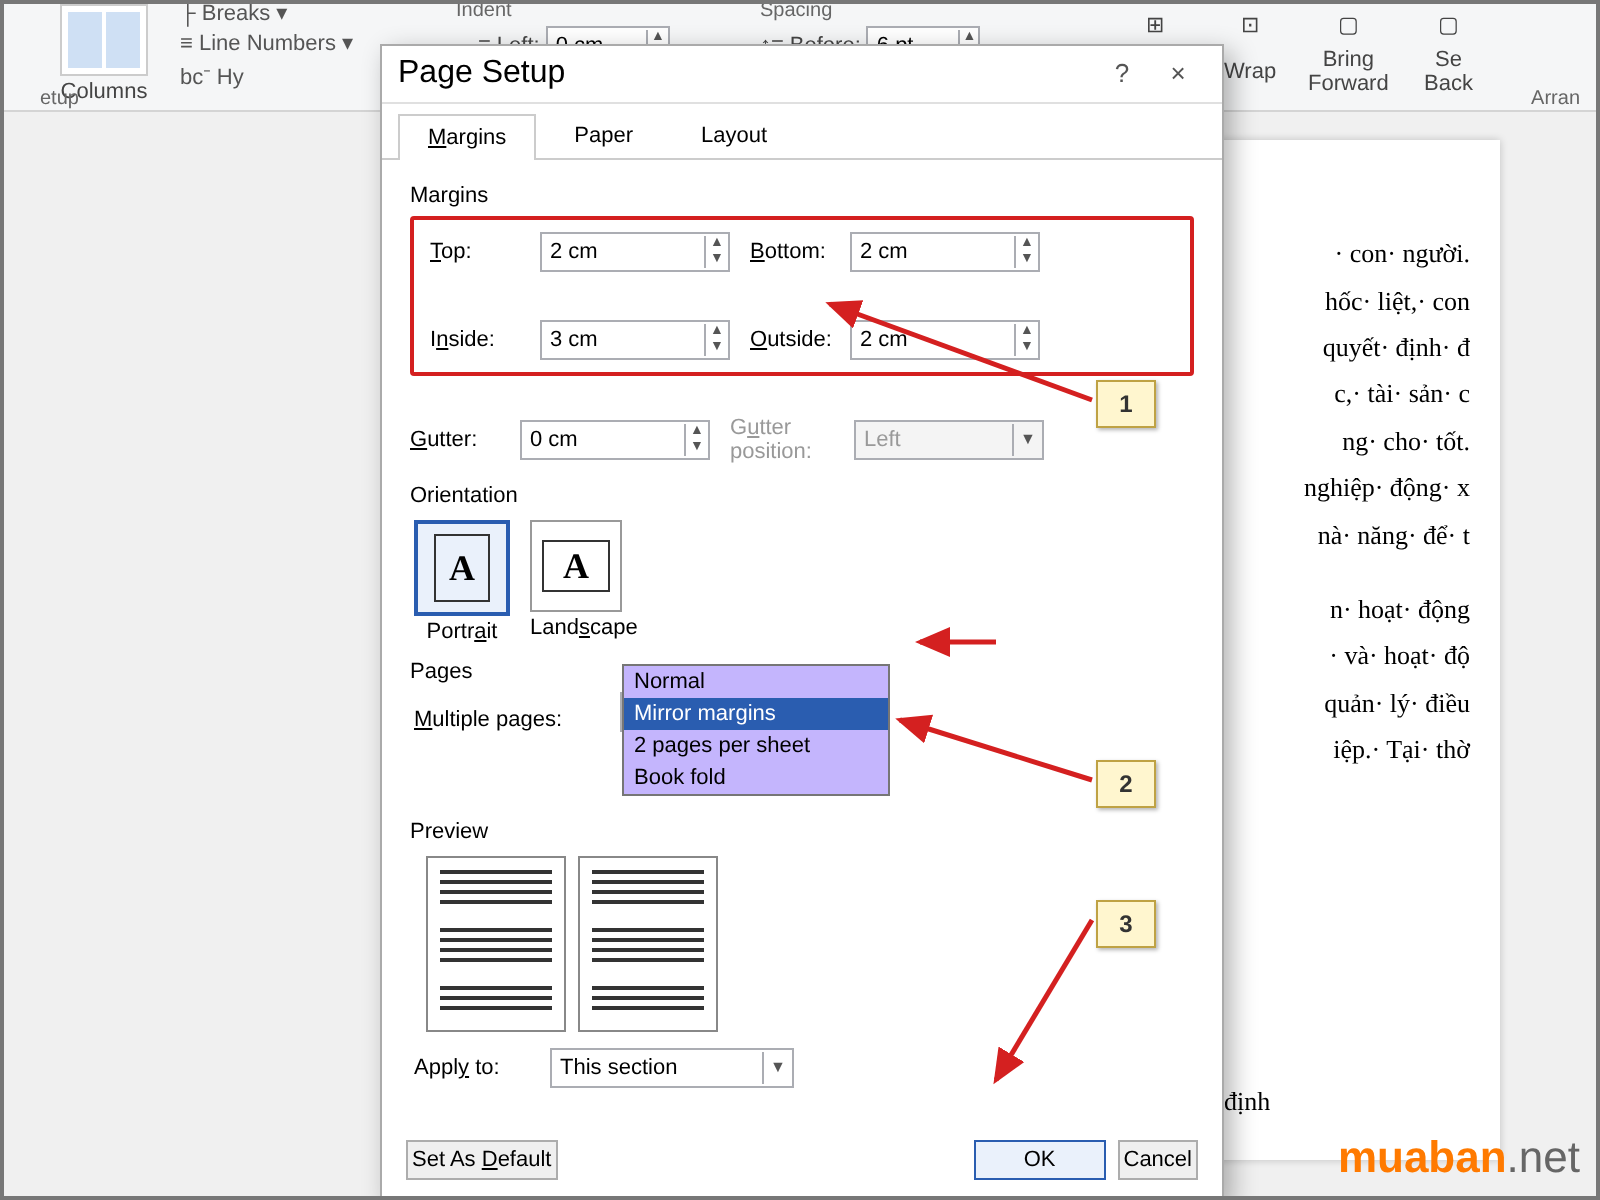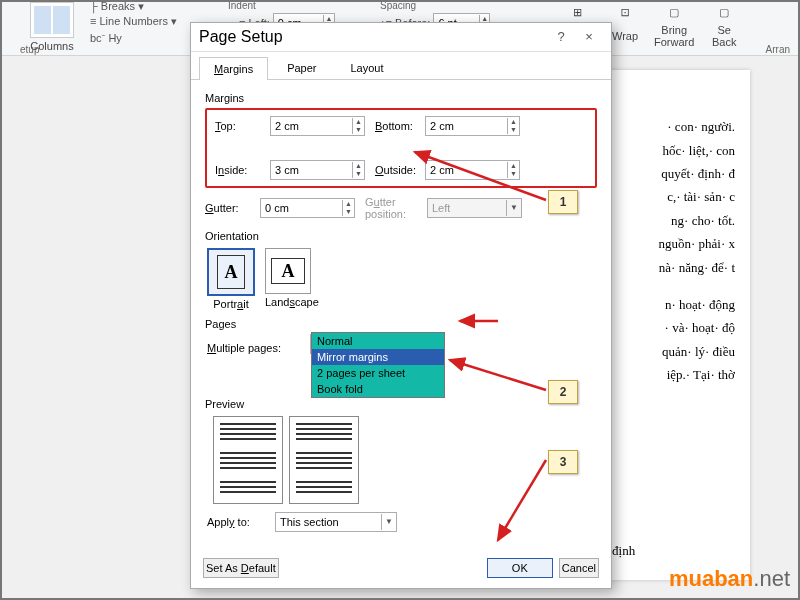--- a/index.html
+++ b/index.html
@@ -15,37 +15,37 @@
 .titlebar .btn{width:28px;text-align:center;font-size:13px;color:#555;cursor:default}
 .tabs{display:flex;border-bottom:1px solid #ccc;padding:4px 8px 0 8px;gap:4px}
 .tab{padding:5px 14px;font-size:11px;border:1px solid transparent;border-bottom:none;cursor:default}
 .tab.active{border-color:#ccc;background:#fff;position:relative;top:1px}
 .content{padding:8px 14px 10px 14px}
 .group-label{font-size:11px;margin:4px 0 4px 0}
 .margins-box{border:2px solid #d42020;border-radius:2px;padding:6px 8px;display:grid;grid-template-columns:55px 95px 60px 95px;row-gap:24px;align-items:center}
 .spin{display:flex;align-items:center;border:1px solid #abadb3;height:18px;background:#fff}
 .spin input{border:none;outline:none;width:100%;font-size:11px;padding:0 4px;height:16px}
 .spin .arrows{width:14px;border-left:1px solid #abadb3;display:flex;flex-direction:column;font-size:7px;line-height:8px;text-align:center;color:#555}
-.row-gutter{display:grid;grid-template-columns:55px 95px 72px 95px;align-items:center;margin-top:8px;gap:0}
+.row-gutter{display:grid;grid-template-columns:55px 95px 72px 95px;align-items:center;margin-top:20px;gap:0}
 .disabled{color:#999}
 .sel{border:1px solid #abadb3;height:18px;background:#fff;display:flex;align-items:center;position:relative}
 .sel span{flex:1;padding:0 4px;font-size:11px}
 .sel .dd{width:14px;border-left:1px solid #abadb3;text-align:center;font-size:8px;color:#555;line-height:16px}
 .orient{display:flex;gap:10px;margin:6px 0 8px 2px}
 .orient-item{text-align:center;font-size:11px}
 .orient-box{width:44px;height:44px;border:1px solid #999;display:flex;align-items:center;justify-content:center;background:#fff;margin-bottom:2px}
 .orient-box.sel2{border:2px solid #2a5db0;background:#eaf1fb}
 .orient-box .pg{width:26px;height:32px;border:1px solid #333;display:flex;align-items:center;justify-content:center;font-family:"Times New Roman",serif;font-size:18px;font-weight:bold}
 .orient-box .pg.land{width:32px;height:24px}
 .pages-row{display:flex;align-items:flex-end;gap:8px;margin:4px 0 2px 2px}
 .pages-row label{width:95px}
 .pages-sel{width:130px;border:1px solid #abadb3;height:18px;display:flex}
 .pages-sel span{flex:1;padding:0 4px;font-size:11px;line-height:18px}
 .pages-sel .dd{width:16px;border-left:1px solid #abadb3;background:#e7eef9;text-align:center;font-size:8px;line-height:18px}
-.dropdown-list{position:absolute;left:311px;top:332px;width:132px;background:#14b8a6;border:1px solid #767676;font-size:11px;z-index:50}
+.dropdown-list{position:absolute;left:311px;top:332px;width:132px;background:#c4b5fd;border:1px solid #767676;font-size:11px;z-index:50}
 .dropdown-list div{padding:2px 5px}
 .dropdown-list .hl{background:#2a5db0;color:#fff}
 .preview{display:flex;gap:6px;margin:6px 0 8px 8px}
 .prev-page{width:70px;height:88px;border:1px solid #888;background:#fff;padding:6px 6px;box-sizing:border-box;display:flex;flex-direction:column;gap:3px}
 .prev-page .ln{height:2px;background:#333}
 .prev-page .sp{height:6px}
 .apply-row{display:flex;align-items:center;gap:8px;margin:8px 0 10px 2px}
 .apply-row label{width:60px}
 .dlg-footer{display:flex;align-items:center;padding:6px 12px 10px 12px;gap:6px}
 .dlg-btn{border:1px solid #adadad;background:#f0f0f0;padding:3px 2px;font-size:11px;cursor:default}
@@ -113,21 +113,21 @@
     <div style="position:absolute;right:10px;top:44px;font-size:10px;color:#666">Arran</div>
   </div>
 
   <div class="doc-bg">
     <div class="doc-heading">MỞ ĐẦU¶</div>
     <div style="text-align:right"><span>· con· người.</span></div>
     <div style="text-align:right"><span>hốc· liệt,· con</span></div>
     <div style="text-align:right"><span>quyết· định· đ</span></div>
     <div style="text-align:right"><span>c,· tài· sản· c</span></div>
     <div style="text-align:right"><span>ng· cho· tốt.</span></div>
-    <div style="text-align:right"><span>nguồn· phải· x</span></div>
+    <div style="text-align:right"><span>nghiệp· động· x</span></div>
     <div style="text-align:right"><span>nà· năng· để· t</span></div>
     <div style="text-align:right;margin-top:14px"><span>n· hoạt· động</span></div>
     <div style="text-align:right"><span>· và· hoạt· độ</span></div>
     <div style="text-align:right"><span>quản· lý· điều</span></div>
     <div style="text-align:right"><span>iệp.· Tại· thờ</span></div>
     <div style="position:absolute;bottom:18px;left:15px;right:15px"><span>đều· xác· định· nguồn· nhân· lực· là· yếu· tố· quyết· định</span></div>
   </div>
 
   <div class="dialog">
     <div class="titlebar">

